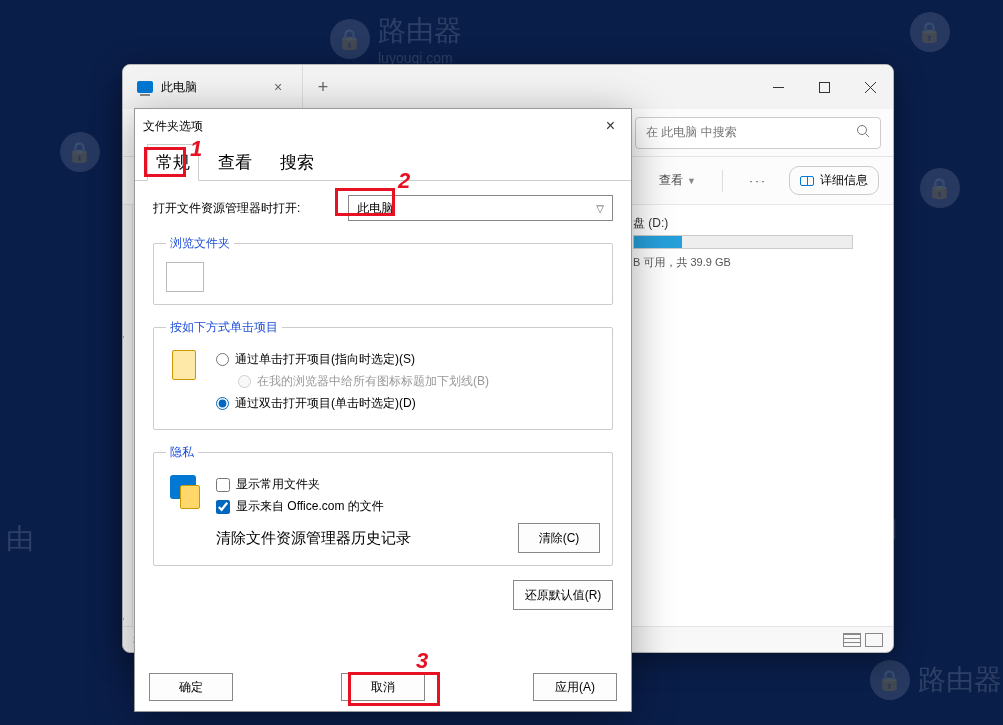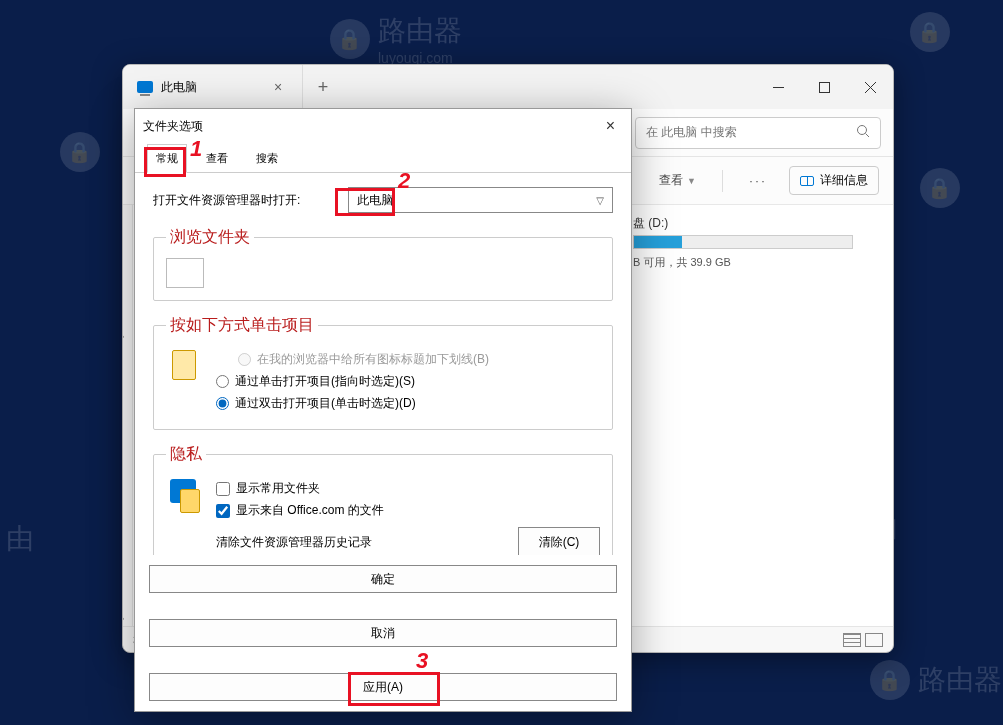--- a/index.html
+++ b/index.html
@@ -93,21 +93,21 @@
   padding: 0 14px;
   gap: 14px;
   background:#fcfcfc;
 }
 .cmdbar .btn{display:flex;align-items:center;gap:4px;font-size:12px;color:#444;padding:6px 8px;border-radius:4px;cursor:pointer;}
 .cmdbar .chev{font-size:9px;color:#888;}
 .sep{width:1px;height:22px;background:#ddd;margin:0 4px;}
 .more{letter-spacing:2px;}
 .details-btn{
   margin-left:auto;
-  border:1px solid #ccc;border-radius:4px;
+  border:1px solid #ccc;border-radius:10px;
   padding:5px 10px;
   display:flex;align-items:center;gap:6px;
   font-size:12px;cursor:pointer;
 }
 .details-btn .dicon{width:14px;height:10px;border:1px solid #0078d4;border-radius:2px;position:relative;}
 .details-btn .dicon::after{content:'';position:absolute;left:50%;top:0;bottom:0;width:1px;background:#0078d4;}
 
 .body{display:flex;flex:1;overflow:hidden;}
 .sidebar{width:10px;border-right:1px solid #e5e5e5;background:#f8f8f8;position:relative;}
 .sidebar .chevron{position:absolute;top:126px;left:-2px;color:#888;font-size:10px;}
@@ -140,21 +140,21 @@
   height:34px;display:flex;align-items:center;
   padding:0 8px;font-size:12px;
 }
 .dlg-close{margin-left:auto;font-size:16px;cursor:pointer;padding:4px 8px;color:#333;}
 .dlg-tabs{
   display:flex;gap:10px;
   padding:0 12px;
   border-bottom:1px solid #ccc;
 }
 .dlg-tab{
-  padding:6px 8px;font-size:11px;cursor:pointer;
+  padding:6px 8px;font-size:17px;cursor:pointer;
   border:1px solid transparent;
   position:relative;top:1px;
 }
 .dlg-tab.active{
   border:1px solid #ccc;border-bottom:1px solid #fff;
   background:#fff;
 }
 .dlg-body{flex:1;padding:14px 18px 10px 18px;overflow:auto;}
 .row{display:flex;align-items:center;margin-bottom:14px;font-size:12px;gap:48px;}
 .row label{min-width:140px;}
@@ -163,21 +163,21 @@
   display:flex;align-items:center;padding:0 8px;
   cursor:pointer;position:relative;font-size:12px;
 }
 .select .arrow{margin-left:auto;color:#555;font-size:10px;}
 
 fieldset{
   border:1px solid #ccc;border-radius:2px;
   padding:10px 12px 12px 12px;margin-bottom:14px;
   font-size:12px;
 }
-legend{padding:0 4px;font-size:16px;color:#b91c1c;}
+legend{padding:0 4px;font-size:12px;color:#1d4ed8;}
 .opt{display:flex;align-items:center;gap:6px;margin:5px 0;font-size:12px;}
 .opt input{accent-color:#0067c0;}
 .opt.disabled{color:#999;}
 .opt.sub{margin-left:22px;}
 .folder-icon{
   width:38px;height:30px;border:1px solid #bbb;
   margin-right:12px;
 }
 .click-icon{
   width:38px;height:40px;margin-right:12px;
@@ -185,34 +185,34 @@
 }
 .click-icon::before{content:'';position:absolute;left:6px;top:4px;width:22px;height:28px;border:1px solid #c90;background:#ffe9a8;border-radius:2px;}
 .privacy-icon{width:38px;height:38px;margin-right:12px;position:relative;}
 .privacy-icon::before{content:'';position:absolute;left:4px;top:4px;width:26px;height:24px;background:#0078d4;border-radius:3px;}
 .privacy-icon::after{content:'';position:absolute;left:14px;top:14px;width:18px;height:22px;background:#ffd76a;border-radius:2px;border:1px solid #c90;}
 
 .fieldset-row{display:flex;align-items:flex-start;}
 .fieldset-opts{flex:1;}
 
 .clear-row{display:flex;align-items:center;margin-top:8px;}
-.clear-row .lbl{flex:1;font-size:12px;}
+.clear-row .lbl{flex:1;font-size:15px;}
 
 .btn-std{
   min-width:82px;height:30px;
   border:1px solid #888;background:#fdfdfd;
   font-size:12px;cursor:pointer;
   display:inline-flex;align-items:center;justify-content:center;
 }
 .restore-row{display:flex;justify-content:flex-end;margin:8px 0 4px 0;}
 .restore-row .btn-std{min-width:100px;}
 
 .dlg-buttons{
-  display:flex;gap:26px;justify-content:space-between;
-  padding:10px 14px;border-top:0;flex-direction:column;
+  display:flex;gap:1px;justify-content:space-between;
+  padding:10px 14px;border-top:0;
 }
 .dlg-buttons .btn-std{min-width:84px;height:28px;}
 
 
 .ann-box{position:absolute;border:3px solid #e81123;pointer-events:none;}
 .ann-num{position:absolute;color:#e81123;font-size:22px;font-weight:bold;font-style:italic;pointer-events:none;}
 
 .checkbox{width:14px;height:14px;accent-color:#0067c0;}
 </style>
 </head>
@@ -345,27 +345,27 @@
       <div class="fieldset-row">
         <div class="folder-icon"></div>
       </div>
     </fieldset>
 
     <fieldset>
       <legend>按如下方式单击项目</legend>
       <div class="fieldset-row">
         <div class="click-icon"></div>
         <div class="fieldset-opts">
+          <label class="opt">
+            <input type="radio" name="ck" style="">
+            <span>通过单击打开项目(指向时选定)(S)</span>
+          </label>
           <label class="opt sub disabled">
             <input type="radio" name="ul" disabled="" style="">
             <span>在我的浏览器中给所有图标标题加下划线(B)</span>
-          </label>
-          <label class="opt">
-            <input type="radio" name="ck" style="">
-            <span>通过单击打开项目(指向时选定)(S)</span>
           </label>
           <label class="opt">
             <input type="radio" name="ck" checked="" style="">
             <span>通过双击打开项目(单击时选定)(D)</span>
           </label>
         </div>
       </div>
     </fieldset>
 
     <fieldset>

